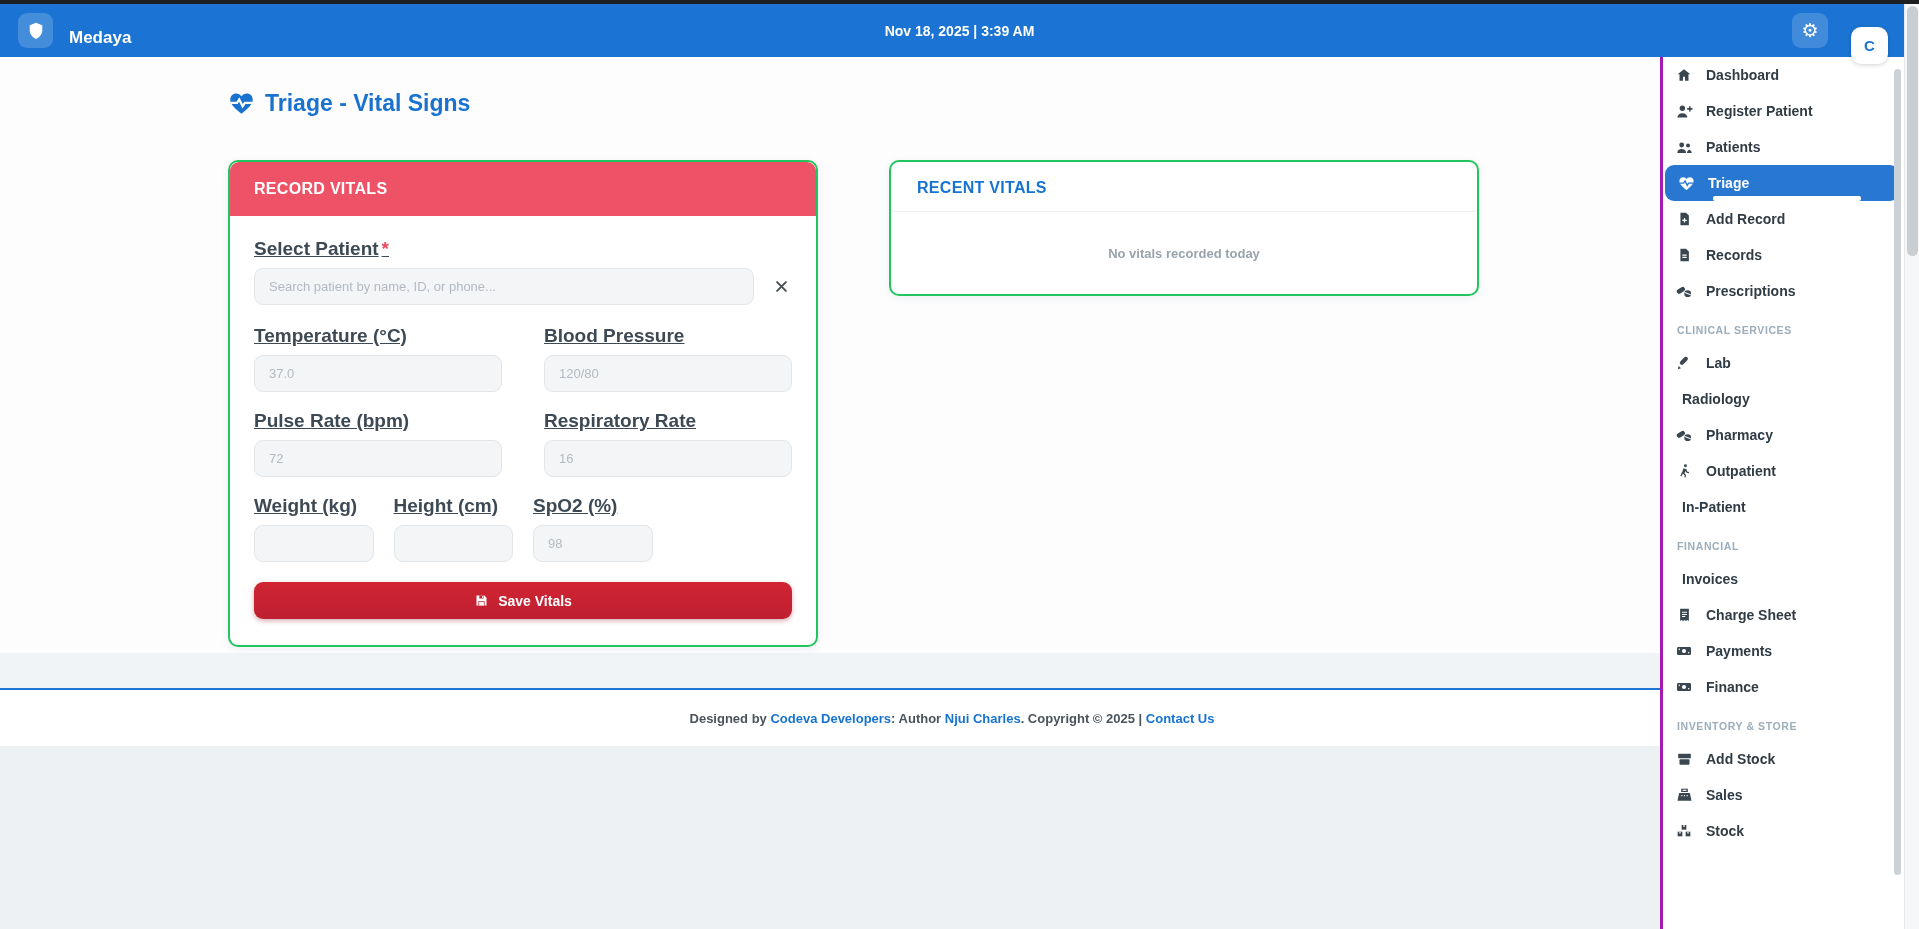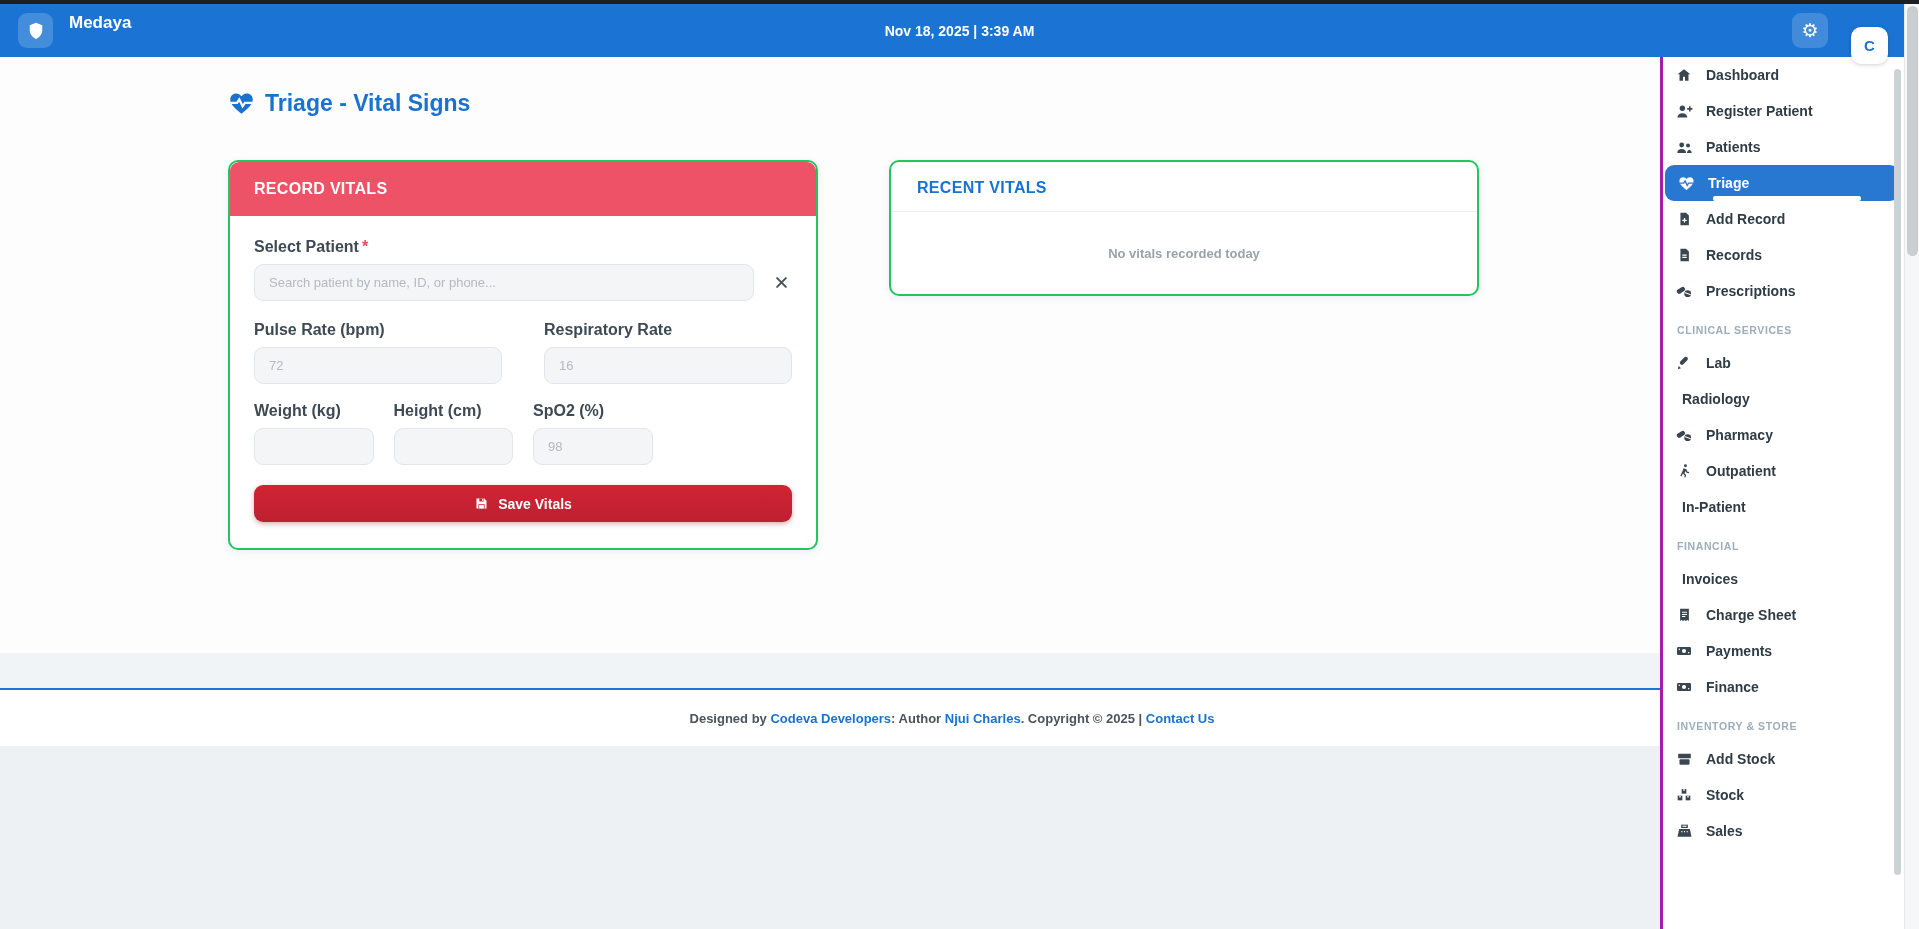--- a/index.html
+++ b/index.html
@@ -4,21 +4,21 @@
 <style>
   * { margin:0; padding:0; box-sizing:border-box; }
   html,body { background:#dfe3e8; }
   #page {
     position:relative; width:1919px; height:929px; overflow:hidden;
     background:#eef1f4; font-family:"Liberation Sans", sans-serif;
   }
   
   .top-strip { position:absolute; top:0; left:0; width:100%; height:4px; background:#1d1f21; z-index:8; }
   .topbar { position:absolute; top:4px; left:0; width:100%; height:53px; background:#1b74d3; z-index:5; }
-  .brand { position:absolute; left:18px; top:9px; display:flex; align-items:flex-start; gap:16px; cursor:pointer; }
+  .brand { position:absolute; left:18px; top:9px; display:flex; align-items:flex-end; gap:16px; cursor:pointer; }
   .logo-badge { width:35px; height:35px; border-radius:9px; background:rgba(255,255,255,.18);
     display:flex; align-items:center; justify-content:center; }
   .brand-name { color:#fff; font-weight:bold; font-size:17px; }
   .topbar-datetime { position:absolute; left:0; right:0; top:0; height:53px; display:flex;
     align-items:center; justify-content:center; color:#fff; font-size:14px; font-weight:bold; pointer-events:none; }
   .gear-btn { position:absolute; right:91px; top:9px; width:36px; height:35px; border-radius:9px;
     background:rgba(255,255,255,.17); border:none; color:#fff; display:flex; align-items:center;
     justify-content:center; cursor:pointer; }
   .gear-glyph { font-family:"DejaVu Sans", sans-serif; font-size:19px; line-height:1; }
   .avatar { position:absolute; right:31px; top:27px; width:37px; height:37px; border-radius:10px;
@@ -35,21 +35,21 @@
   
   .page-heading { position:absolute; left:228px; top:90px; z-index:2; display:flex; align-items:center;
     gap:10px; color:#1a72cf; font-weight:bold; font-size:23px; }
   
   .card { position:absolute; z-index:2; background:#fff; border:2px solid #22c55e; border-radius:10px;
     box-shadow:0 2px 8px rgba(40,60,80,.08); }
   .record-card { left:228px; top:160px; width:590px; }
   .rv-header { height:54px; background:#ee5266; border-radius:9px 9px 0 0; display:flex; align-items:center;
     padding:0 24px; color:#fff; font-weight:bold; font-size:16px; letter-spacing:.3px; }
   .rv-body { padding:22px 24px 26px; }
-  .field-label { font-size:16px; font-weight:bold; color:#3d4954; margin-bottom:8px; }
+  .field-label { font-size:19px; font-weight:bold; color:#3d4954; margin-bottom:8px;text-decoration:underline; }
   .req { color:#e84a5f; margin-left:3px; }
   .search-row { display:flex; align-items:center; gap:16px; margin-bottom:20px; }
   .text-input { height:37px; background:#f3f5f6; border:1px solid #e2e6e9; border-radius:9px;
     padding:0 14px; font-size:13px; color:#3d4954; font-family:"Liberation Sans", sans-serif; width:100%; }
   .text-input::placeholder { color:#b4bac1; opacity:1; }
   .search-input { width:500px; flex:none; }
   .clear-btn { border:none; background:none; cursor:pointer; display:flex; align-items:center; justify-content:center;
     width:22px; height:22px; }
   .grid2 { display:grid; grid-template-columns:1fr 1fr; column-gap:42px; margin-bottom:18px; }
   .grid4 { display:grid; grid-template-columns:repeat(4,1fr); column-gap:20px; margin-bottom:20px; }
@@ -133,20 +133,30 @@
       </div>
       <div class="search-row">
         <input class="text-input search-input" type="text" placeholder="Search patient by name, ID, or phone..." style="">
         <button class="clear-btn">
           <svg width="15" height="15" viewBox="0 0 24 24" fill="none" stroke="#4a5258" stroke-width="3.2" stroke-linecap="round">
               <path d="M5 5l14 14M19 5L5 19"></path>
             </svg>
         </button>
       </div>
 
+      <div class="grid2">
+        <div>
+          <div class="field-label">Temperature (°C)</div>
+          <input class="text-input" type="text" placeholder="37.0" style="">
+        </div>
+        <div>
+          <div class="field-label">Blood Pressure</div>
+          <input class="text-input" type="text" placeholder="120/80" style="">
+        </div>
+      </div>
 
       <div class="grid2">
         <div>
           <div class="field-label">Pulse Rate (bpm)</div>
           <input class="text-input" type="text" placeholder="72" style="">
         </div>
         <div>
           <div class="field-label">Respiratory Rate</div>
           <input class="text-input" type="text" placeholder="16" style="">
         </div>
@@ -350,46 +360,46 @@
           <svg width="17" height="16" viewBox="0 0 24 24" fill="currentColor">
             <rect x="2.5" y="4" width="19" height="7" rx="1.4"></rect>
             <rect x="4.5" y="12.5" width="15" height="8" rx="1.4"></rect>
           </svg>
         </span>
       <span>Add Stock</span>
     </div>
 
     <div class="sb-item">
       <span class="sb-ic">
+          <svg width="17" height="16" viewBox="0 0 24 24" fill="currentColor">
+            <path d="M7 2.5h10v5H7z"></path>
+            <path d="M9 4h6v1.7H9z" fill="#fff"></path>
+            <path d="M4 9h16l2.5 11.5H1.5z"></path>
+            <circle cx="8" cy="13" r="1" fill="#fff"></circle>
+            <circle cx="12" cy="13" r="1" fill="#fff"></circle>
+            <circle cx="16" cy="13" r="1" fill="#fff"></circle>
+          </svg>
+        </span>
+      <span>Sales</span>
+    </div>
+
+    <div class="sb-item">
+      <span class="sb-ic">
           <svg width="16" height="16" viewBox="0 0 24 24" fill="currentColor">
             <rect x="8.5" y="3" width="7" height="7"></rect>
             <rect x="2.5" y="13" width="7" height="7"></rect>
             <rect x="14.5" y="13" width="7" height="7"></rect>
             <rect x="11" y="3" width="2" height="2.8" fill="#fff"></rect>
             <rect x="5" y="13" width="2" height="2.8" fill="#fff"></rect>
             <rect x="17" y="13" width="2" height="2.8" fill="#fff"></rect>
           </svg>
         </span>
       <span>Stock</span>
     </div>
 
-    <div class="sb-item">
-      <span class="sb-ic">
-          <svg width="17" height="16" viewBox="0 0 24 24" fill="currentColor">
-            <path d="M7 2.5h10v5H7z"></path>
-            <path d="M9 4h6v1.7H9z" fill="#fff"></path>
-            <path d="M4 9h16l2.5 11.5H1.5z"></path>
-            <circle cx="8" cy="13" r="1" fill="#fff"></circle>
-            <circle cx="12" cy="13" r="1" fill="#fff"></circle>
-            <circle cx="16" cy="13" r="1" fill="#fff"></circle>
-          </svg>
-        </span>
-      <span>Sales</span>
-    </div>
-
     <div class="sb-thumb"></div>
   </nav>
 
   <div class="page-scrollbar">
     <div class="page-scroll-thumb"></div>
   </div>
 
 </div>
 
 </body></html>

